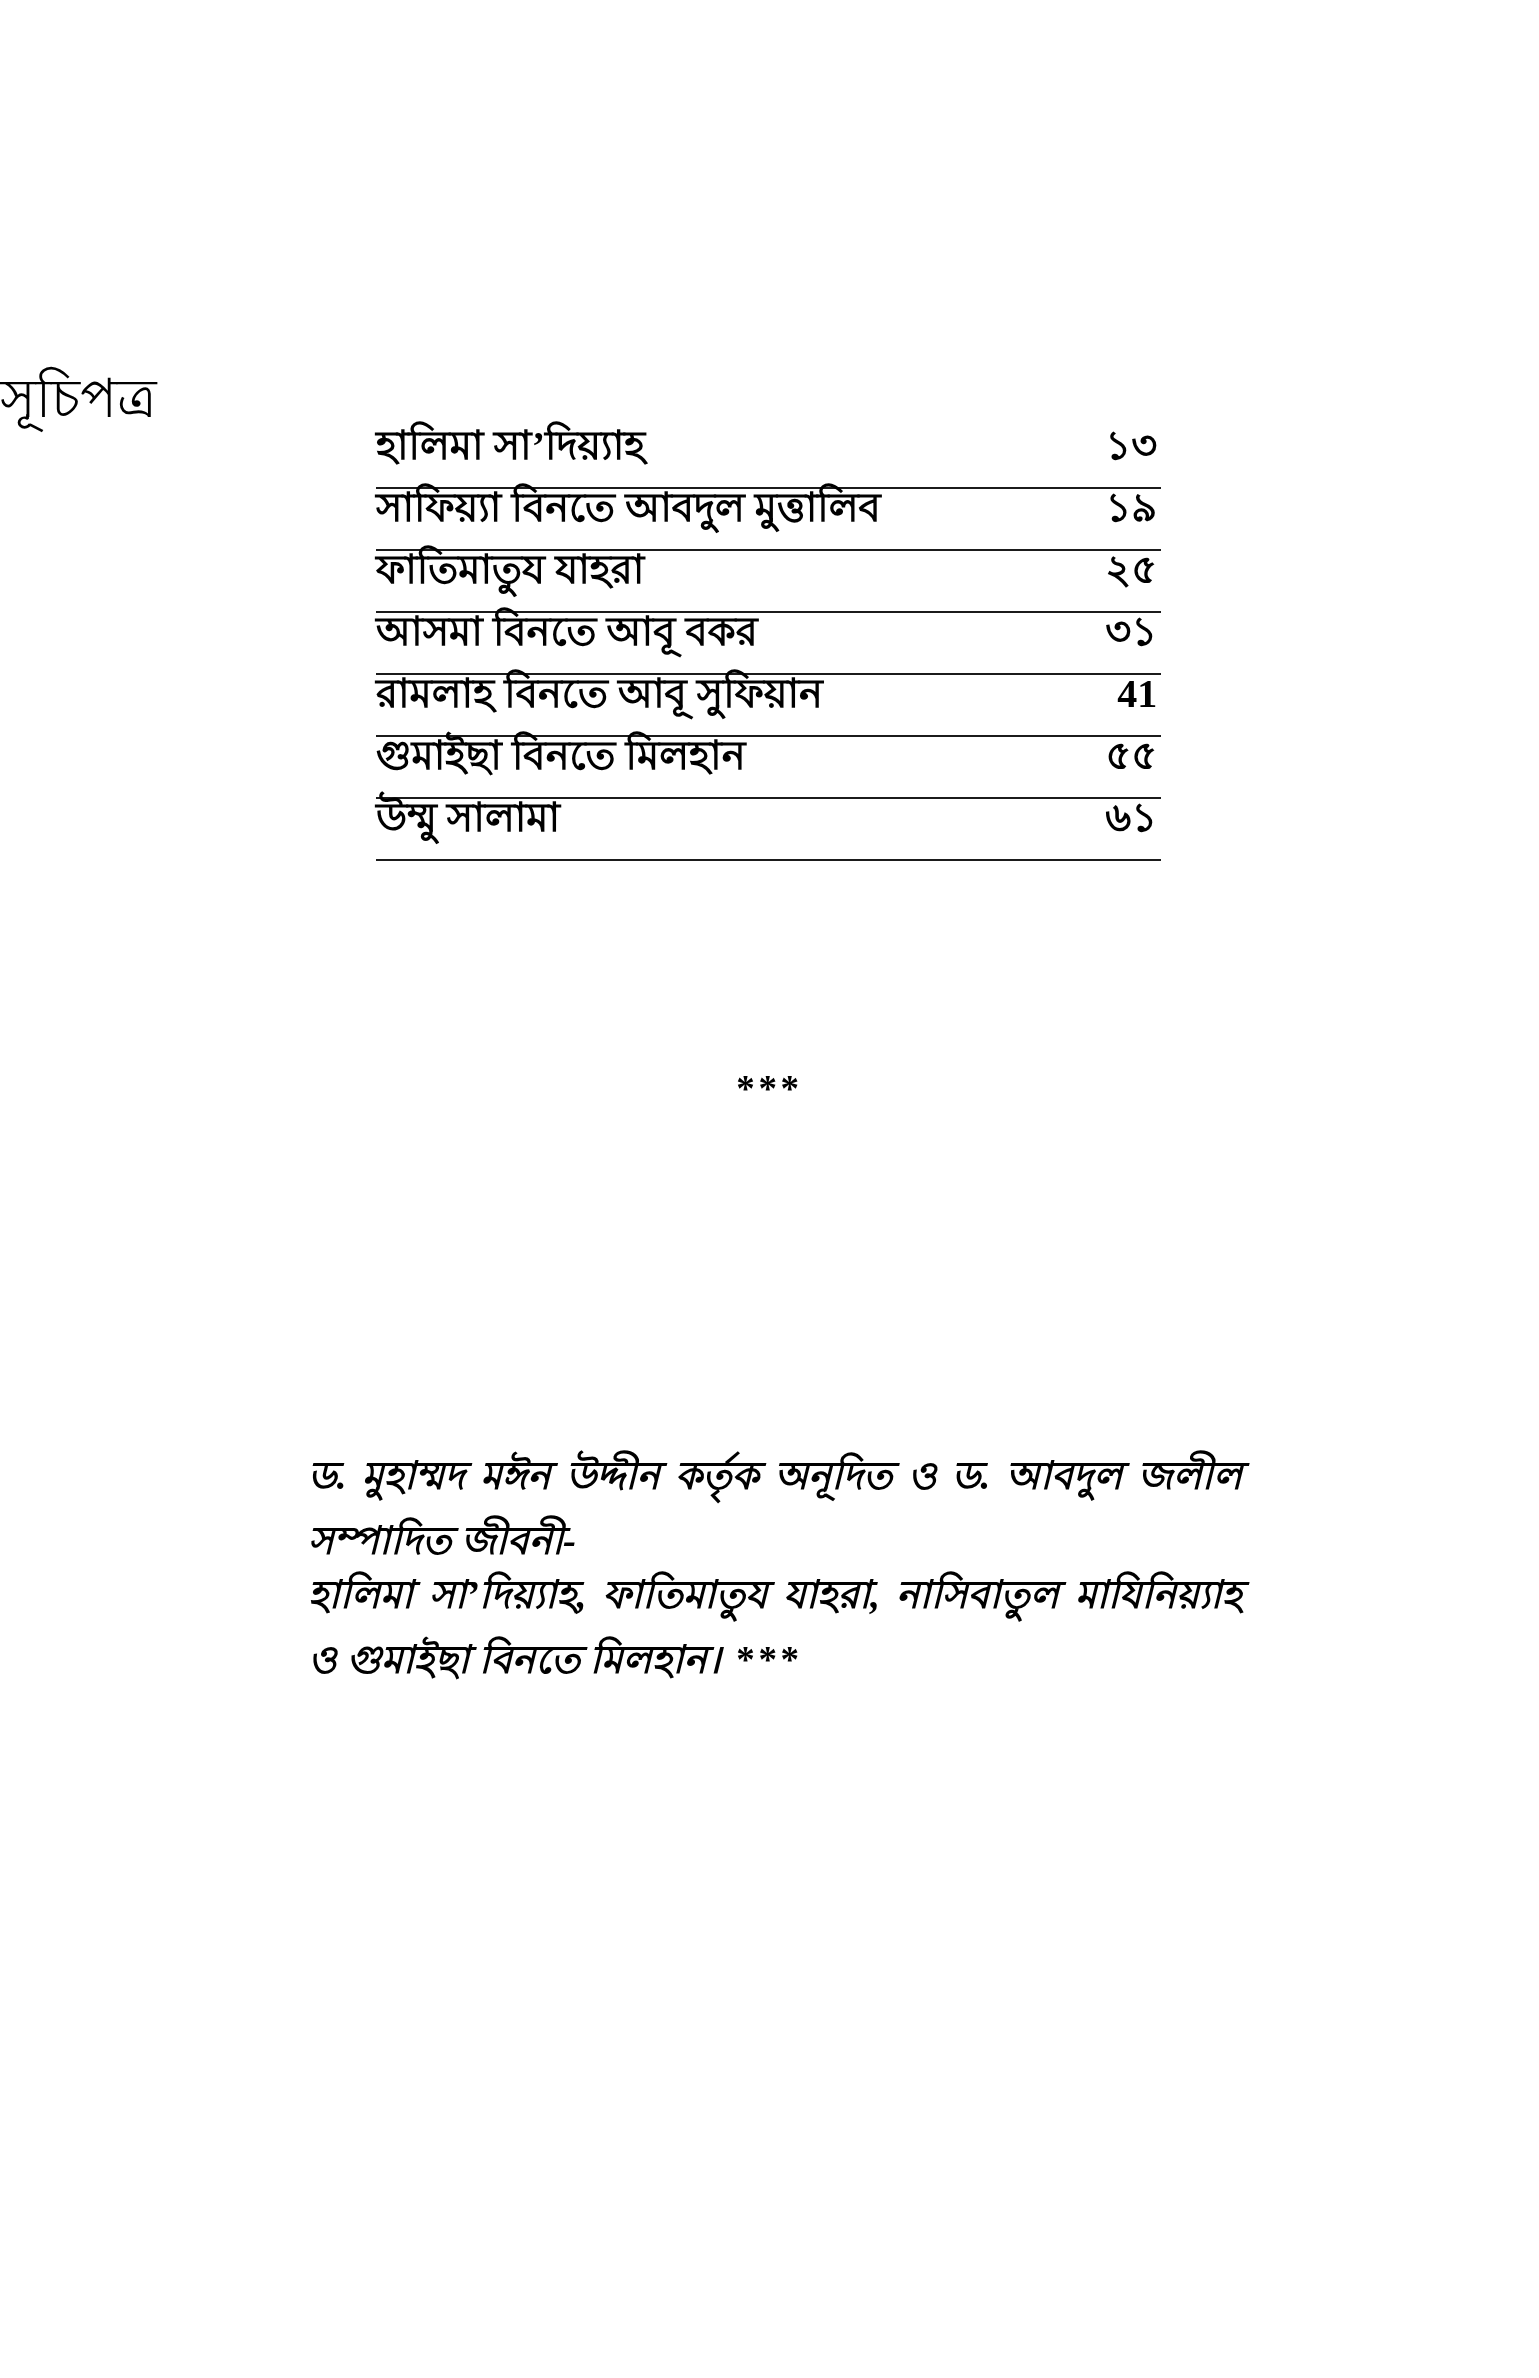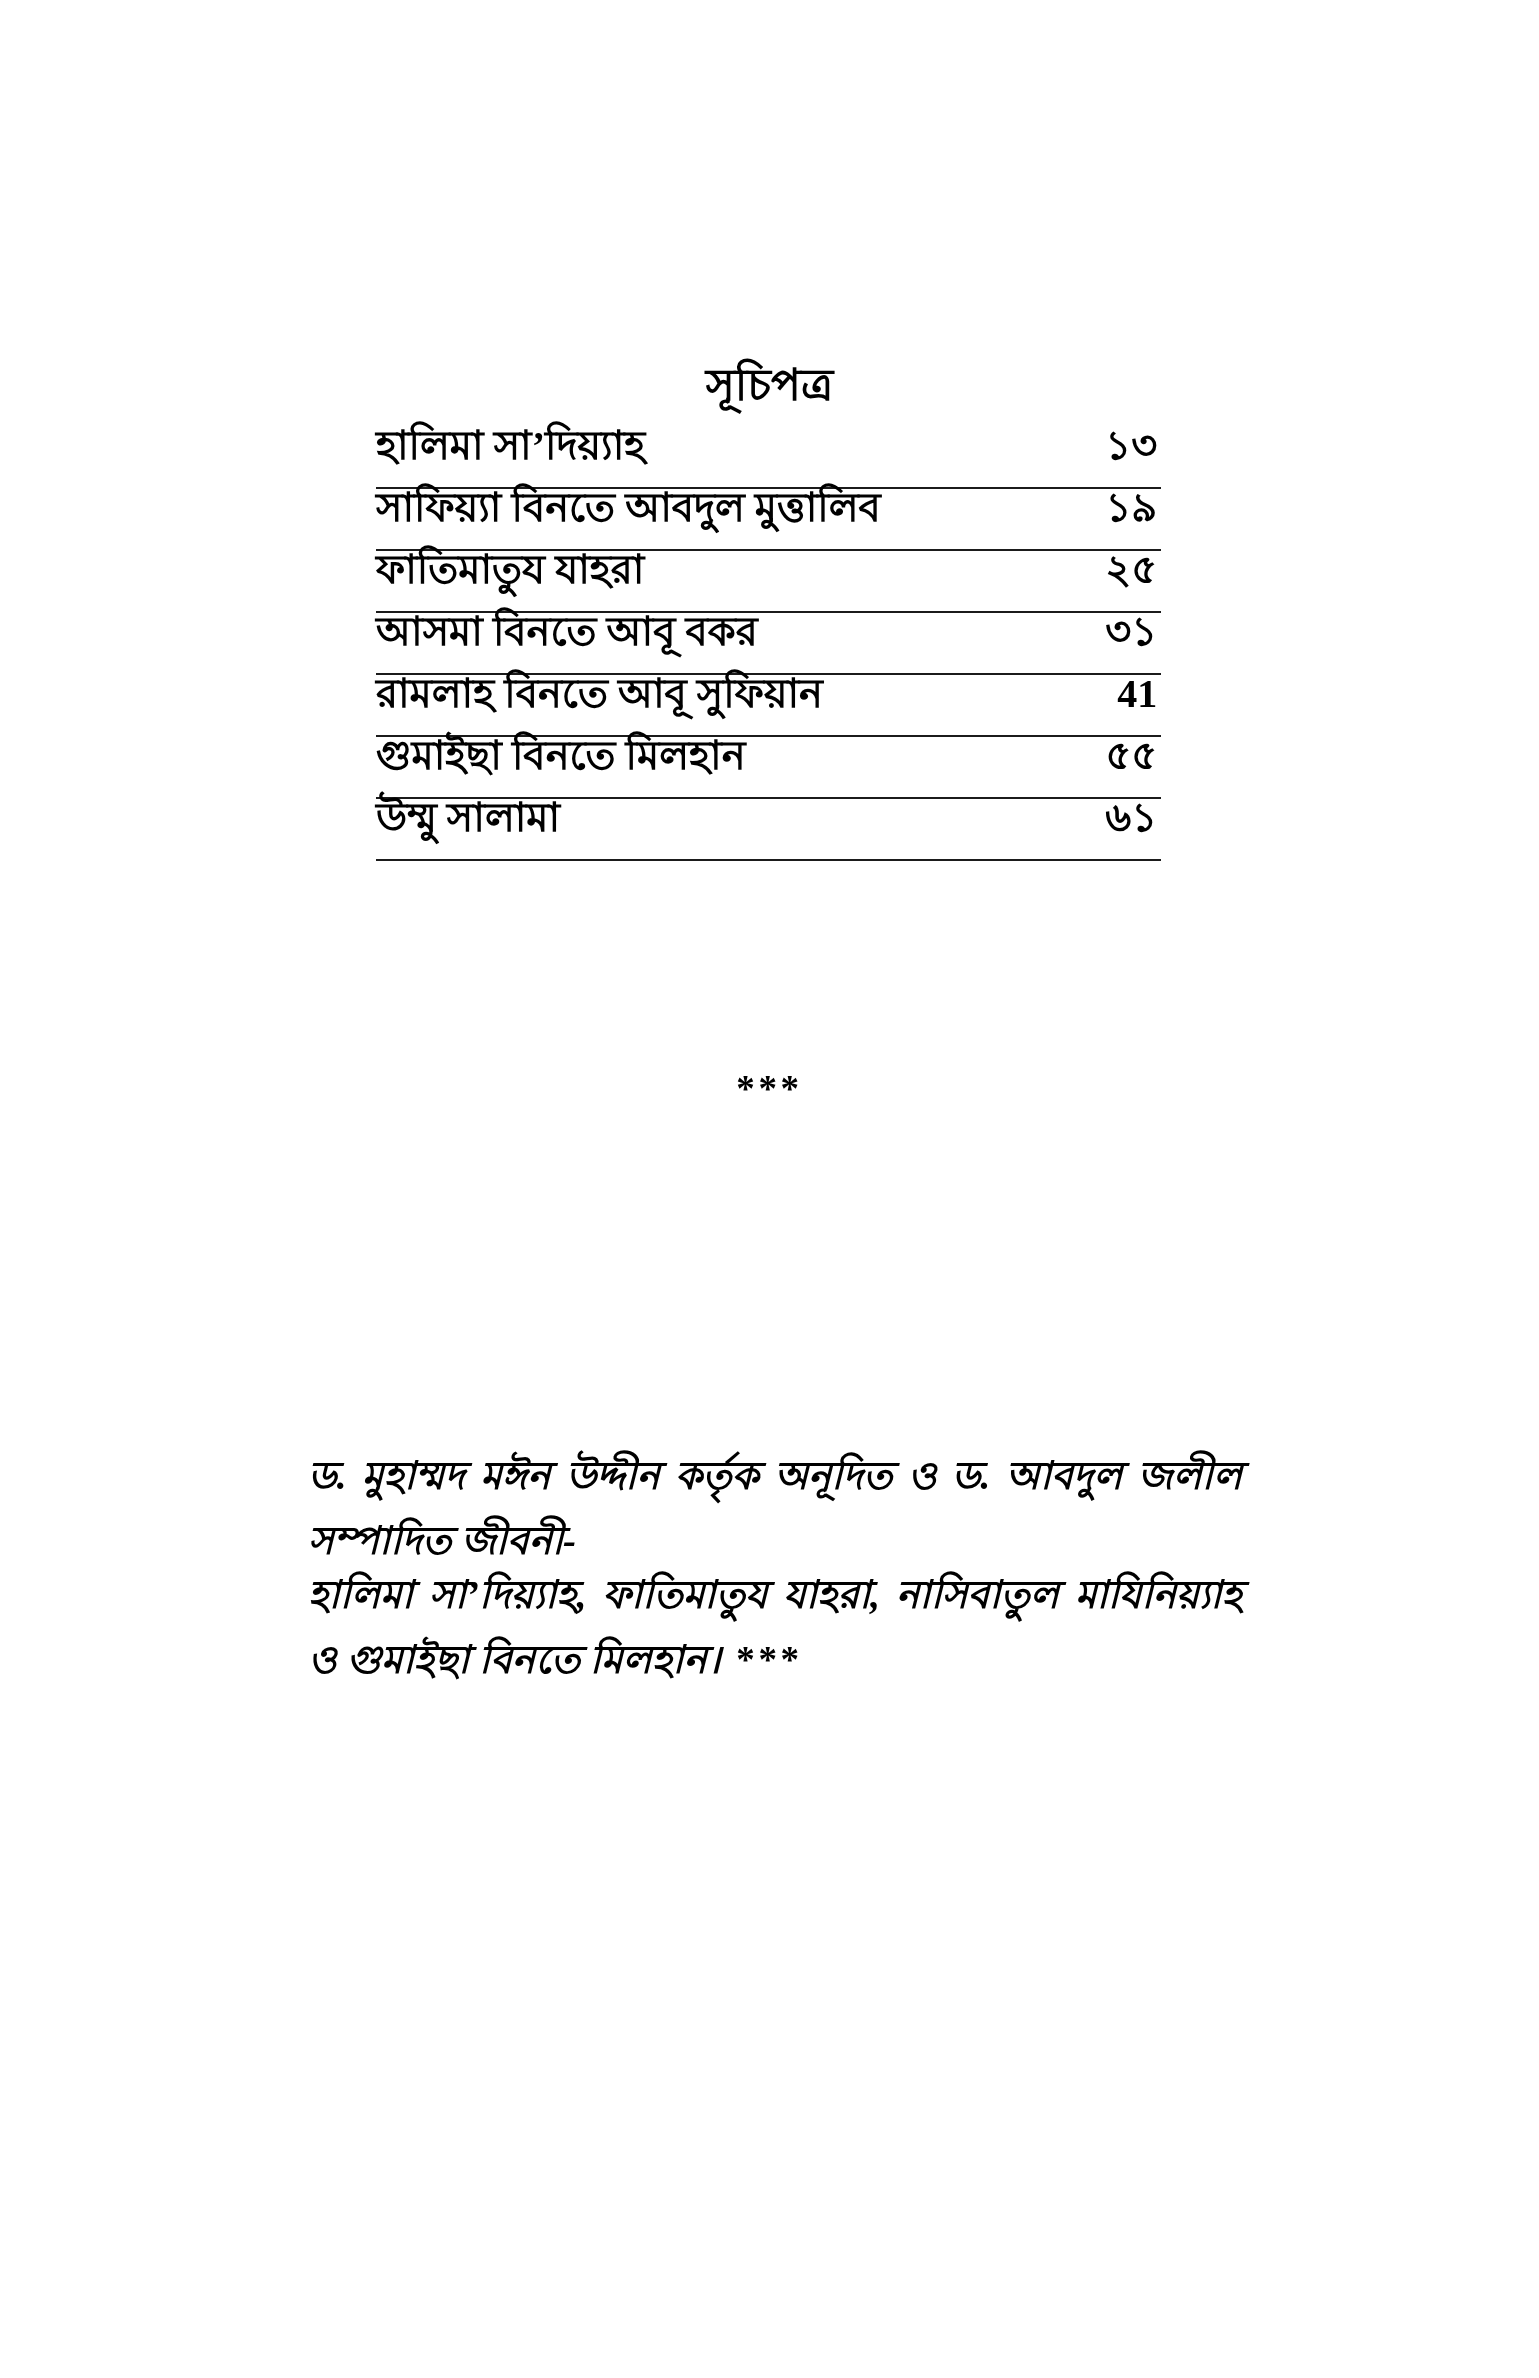--- a/index.html
+++ b/index.html
@@ -17,23 +17,23 @@
   }
   .page {
     position: absolute;
     inset: 0;
   }
   .page-title {
     position: absolute;
     left: 0;
     right: 0;
     top: 328px;
-    text-align: center;
-    font-size: 44px;
-    font-weight: bold;
+    text-align: left;
+    font-size: 54px;
+    font-weight: normal;
     line-height: 1.3;
   }
   .toc {
     position: absolute;
     left: 376px;
     top: 427px;
     width: 785px;
   }
   .toc-row {
     box-sizing: border-box;

